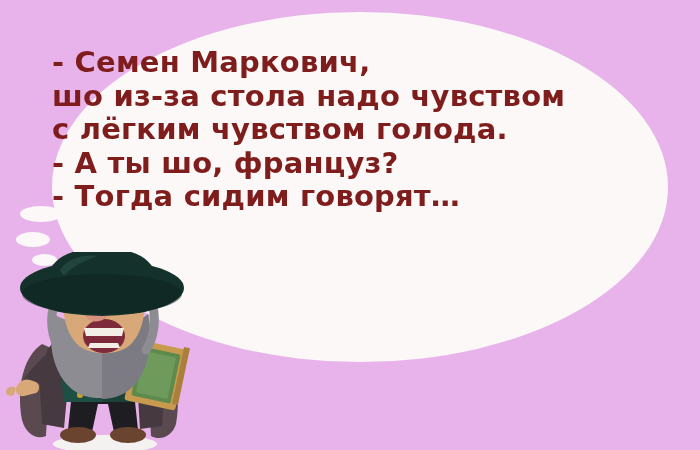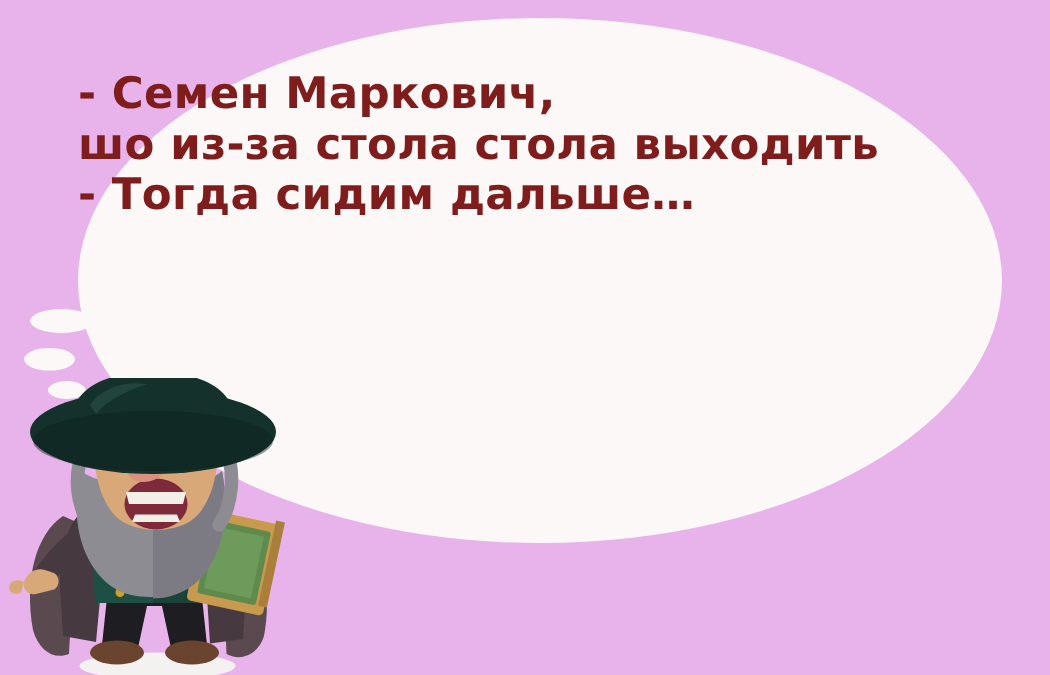--- a/index.html
+++ b/index.html
@@ -70,22 +70,24 @@
 </style>
 </head>
 <body>
 
 <div id="meme-canvas">
 
   <div class="speech-bubble"></div>
 
   <div class="bubble-text">
     <span class="bubble-line">- Семен Маркович,</span>
-    <span class="bubble-line">шо из-за стола стола выходить</span>
-    <span class="bubble-line">- Тогда сидим дальше…</span>
+    <span class="bubble-line">шо из-за стола надо чувством</span>
+    <span class="bubble-line">с лёгким чувством голода.</span>
+    <span class="bubble-line">- А ты шо, француз?</span>
+    <span class="bubble-line">- Тогда сидим говорят…</span>
   </div>
 
   <div class="thought-dot dot-1"></div>
   <div class="thought-dot dot-2"></div>
   <div class="thought-dot dot-3"></div>
 
   <div class="character">
     <svg viewBox="0 0 200 198" xmlns="http://www.w3.org/2000/svg">
 
       <ellipse cx="103" cy="192" rx="52" ry="9" fill="#F4F2F0"></ellipse>

